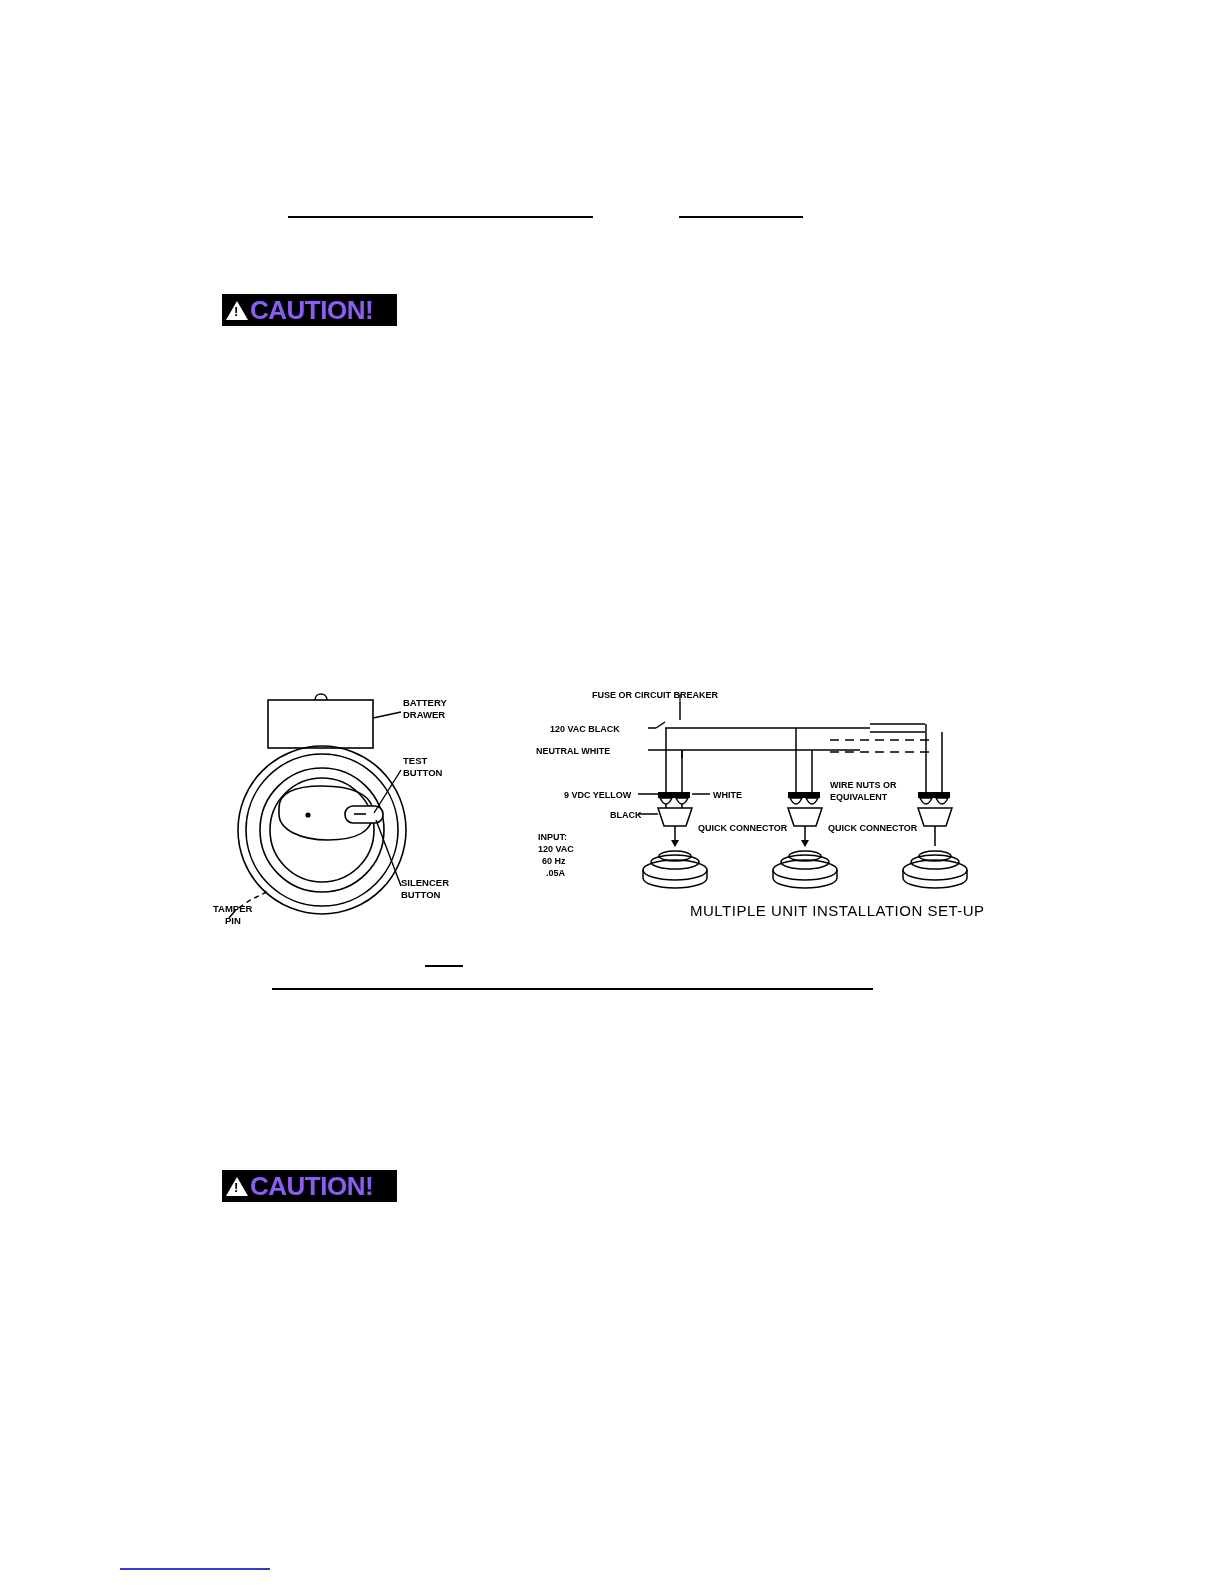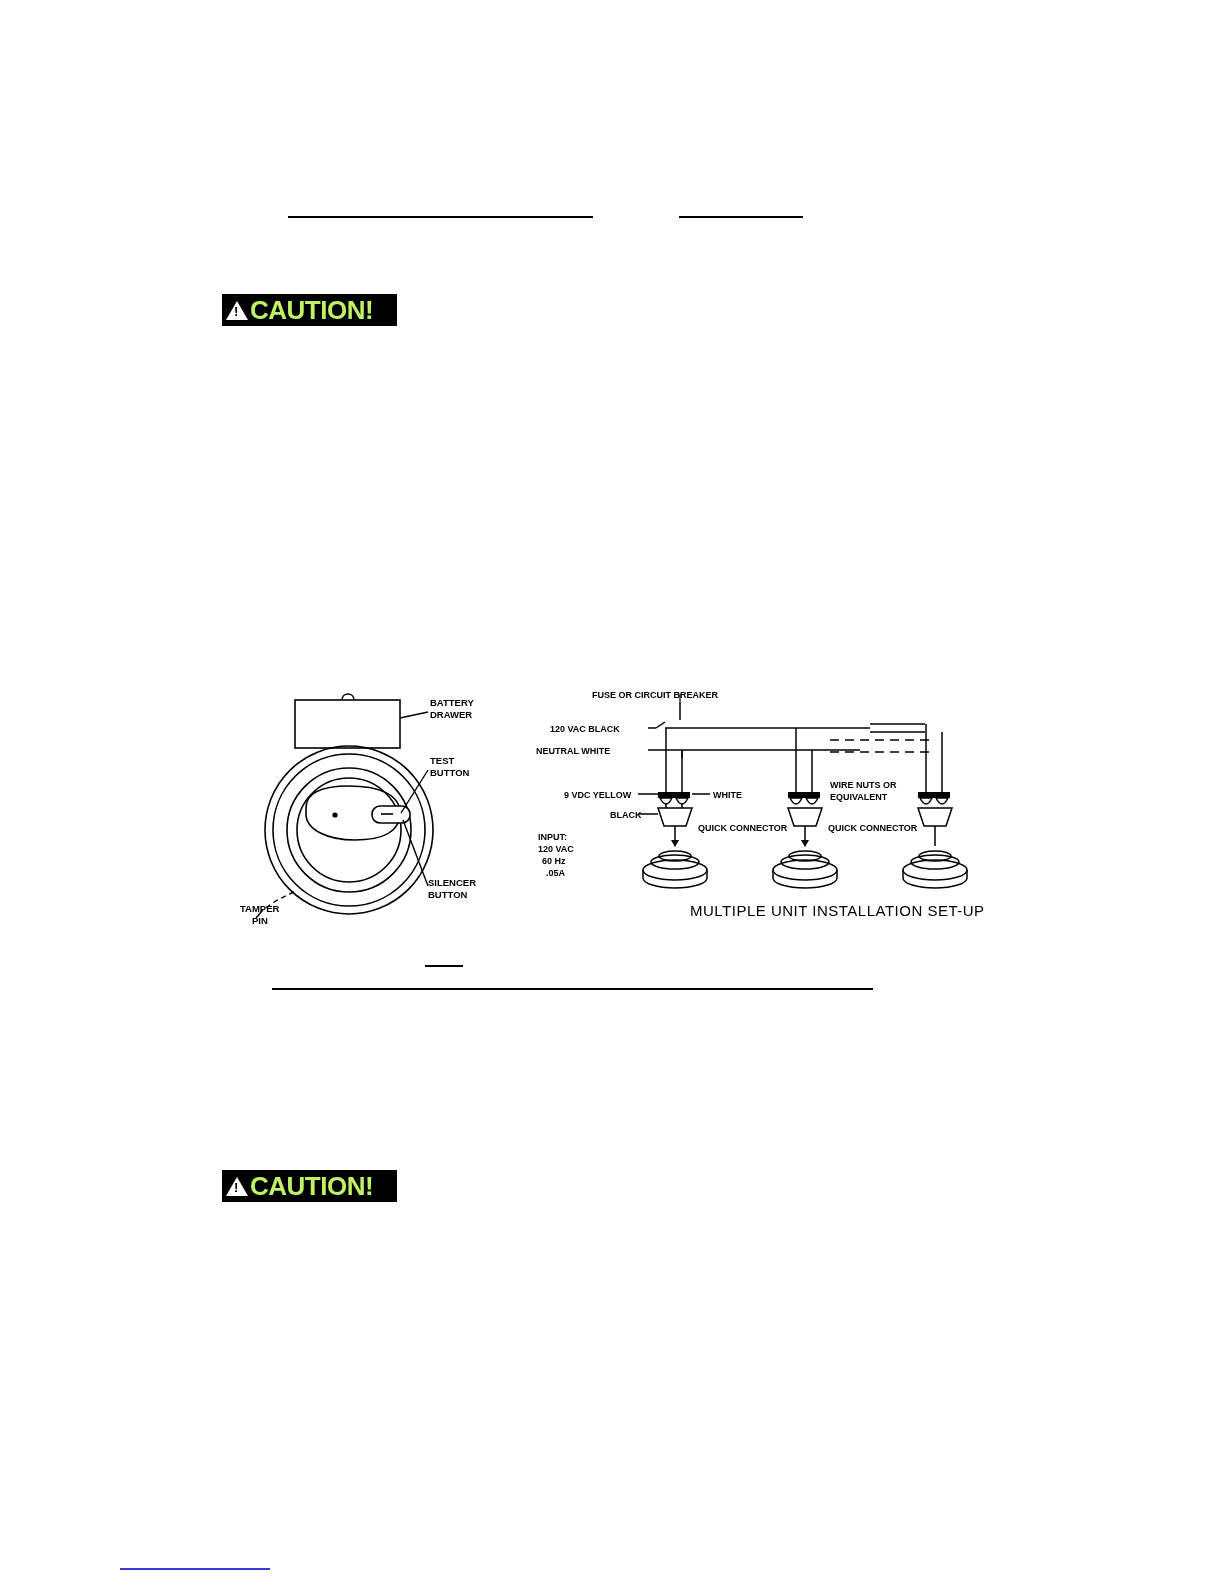--- a/index.html
+++ b/index.html
@@ -23,21 +23,21 @@
   .rule {
     position: absolute;
     background: #000000;
     height: 2px;
   }
 
   
   .caution-badge {
     position: absolute;
     background: #000000;
-    color: #bef264;
+    color: #8b5cf6;
     display: flex;
     align-items: center;
     padding: 2px 6px 2px 4px;
     box-sizing: border-box;
   }
   .caution-badge .tri {
     width: 0;
     height: 0;
     border-left: 11px solid transparent;
     border-right: 11px solid transparent;
@@ -104,21 +104,21 @@
 <div class="page">
 
   <div class="rule" style="left:288px; top:216px; width:305px;"></div>
   <div class="rule" style="left:679px; top:216px; width:124px;"></div>
 
   <div class="caution-badge" style="left:222px; top:294px; width:175px; height:32px;">
     <span class="tri"></span>
     <span class="ctext">CAUTION!</span>
   </div>
 
-  <div class="fig" style="left:205px; top:690px; width:290px; height:250px;margin-left:27px;">
+  <div class="fig" style="left:205px; top:690px; width:290px; height:250px;">
     <svg width="290" height="250" viewBox="0 0 290 250" xmlns="http://www.w3.org/2000/svg">
       <g fill="none" stroke="#000000" stroke-width="1.6">
 
         <rect x="63" y="10" width="105" height="48"></rect>
 
         <path d="M110 10 C110 2 122 2 122 10" stroke-width="1.6"></path>
 
         <circle cx="117" cy="140" r="84"></circle>
         <circle cx="117" cy="140" r="76"></circle>
         <circle cx="117" cy="140" r="62"></circle>

